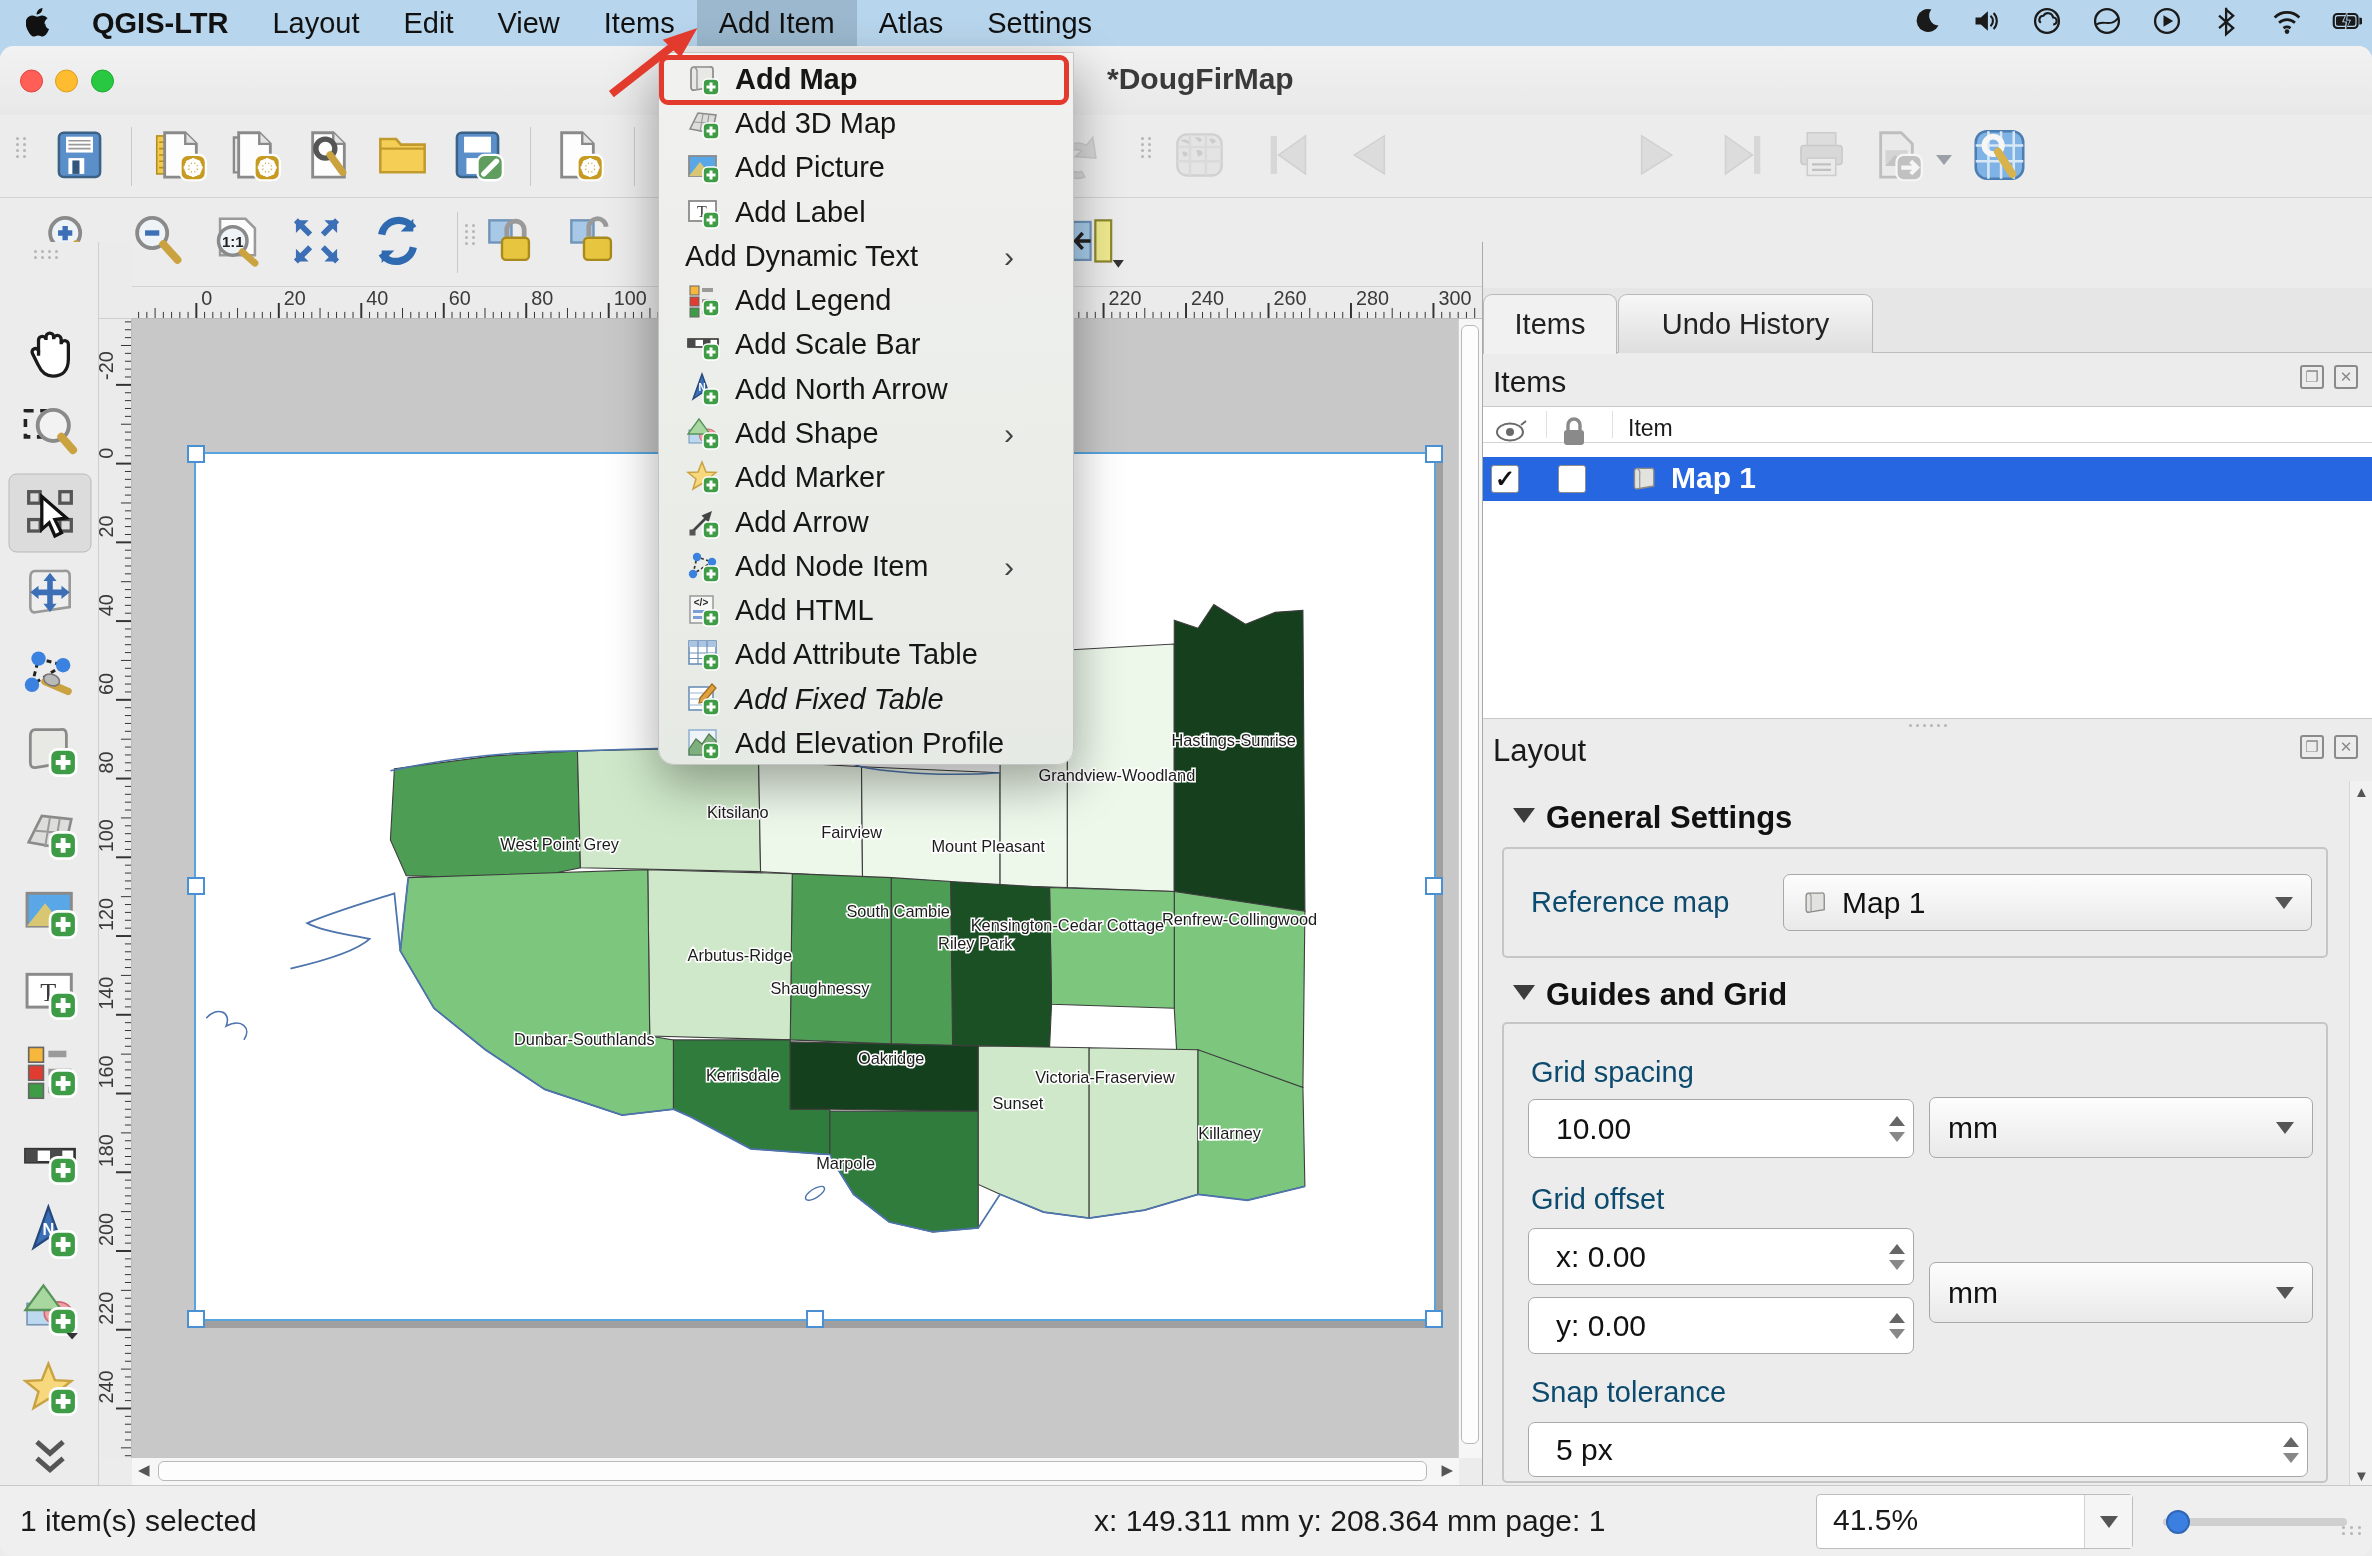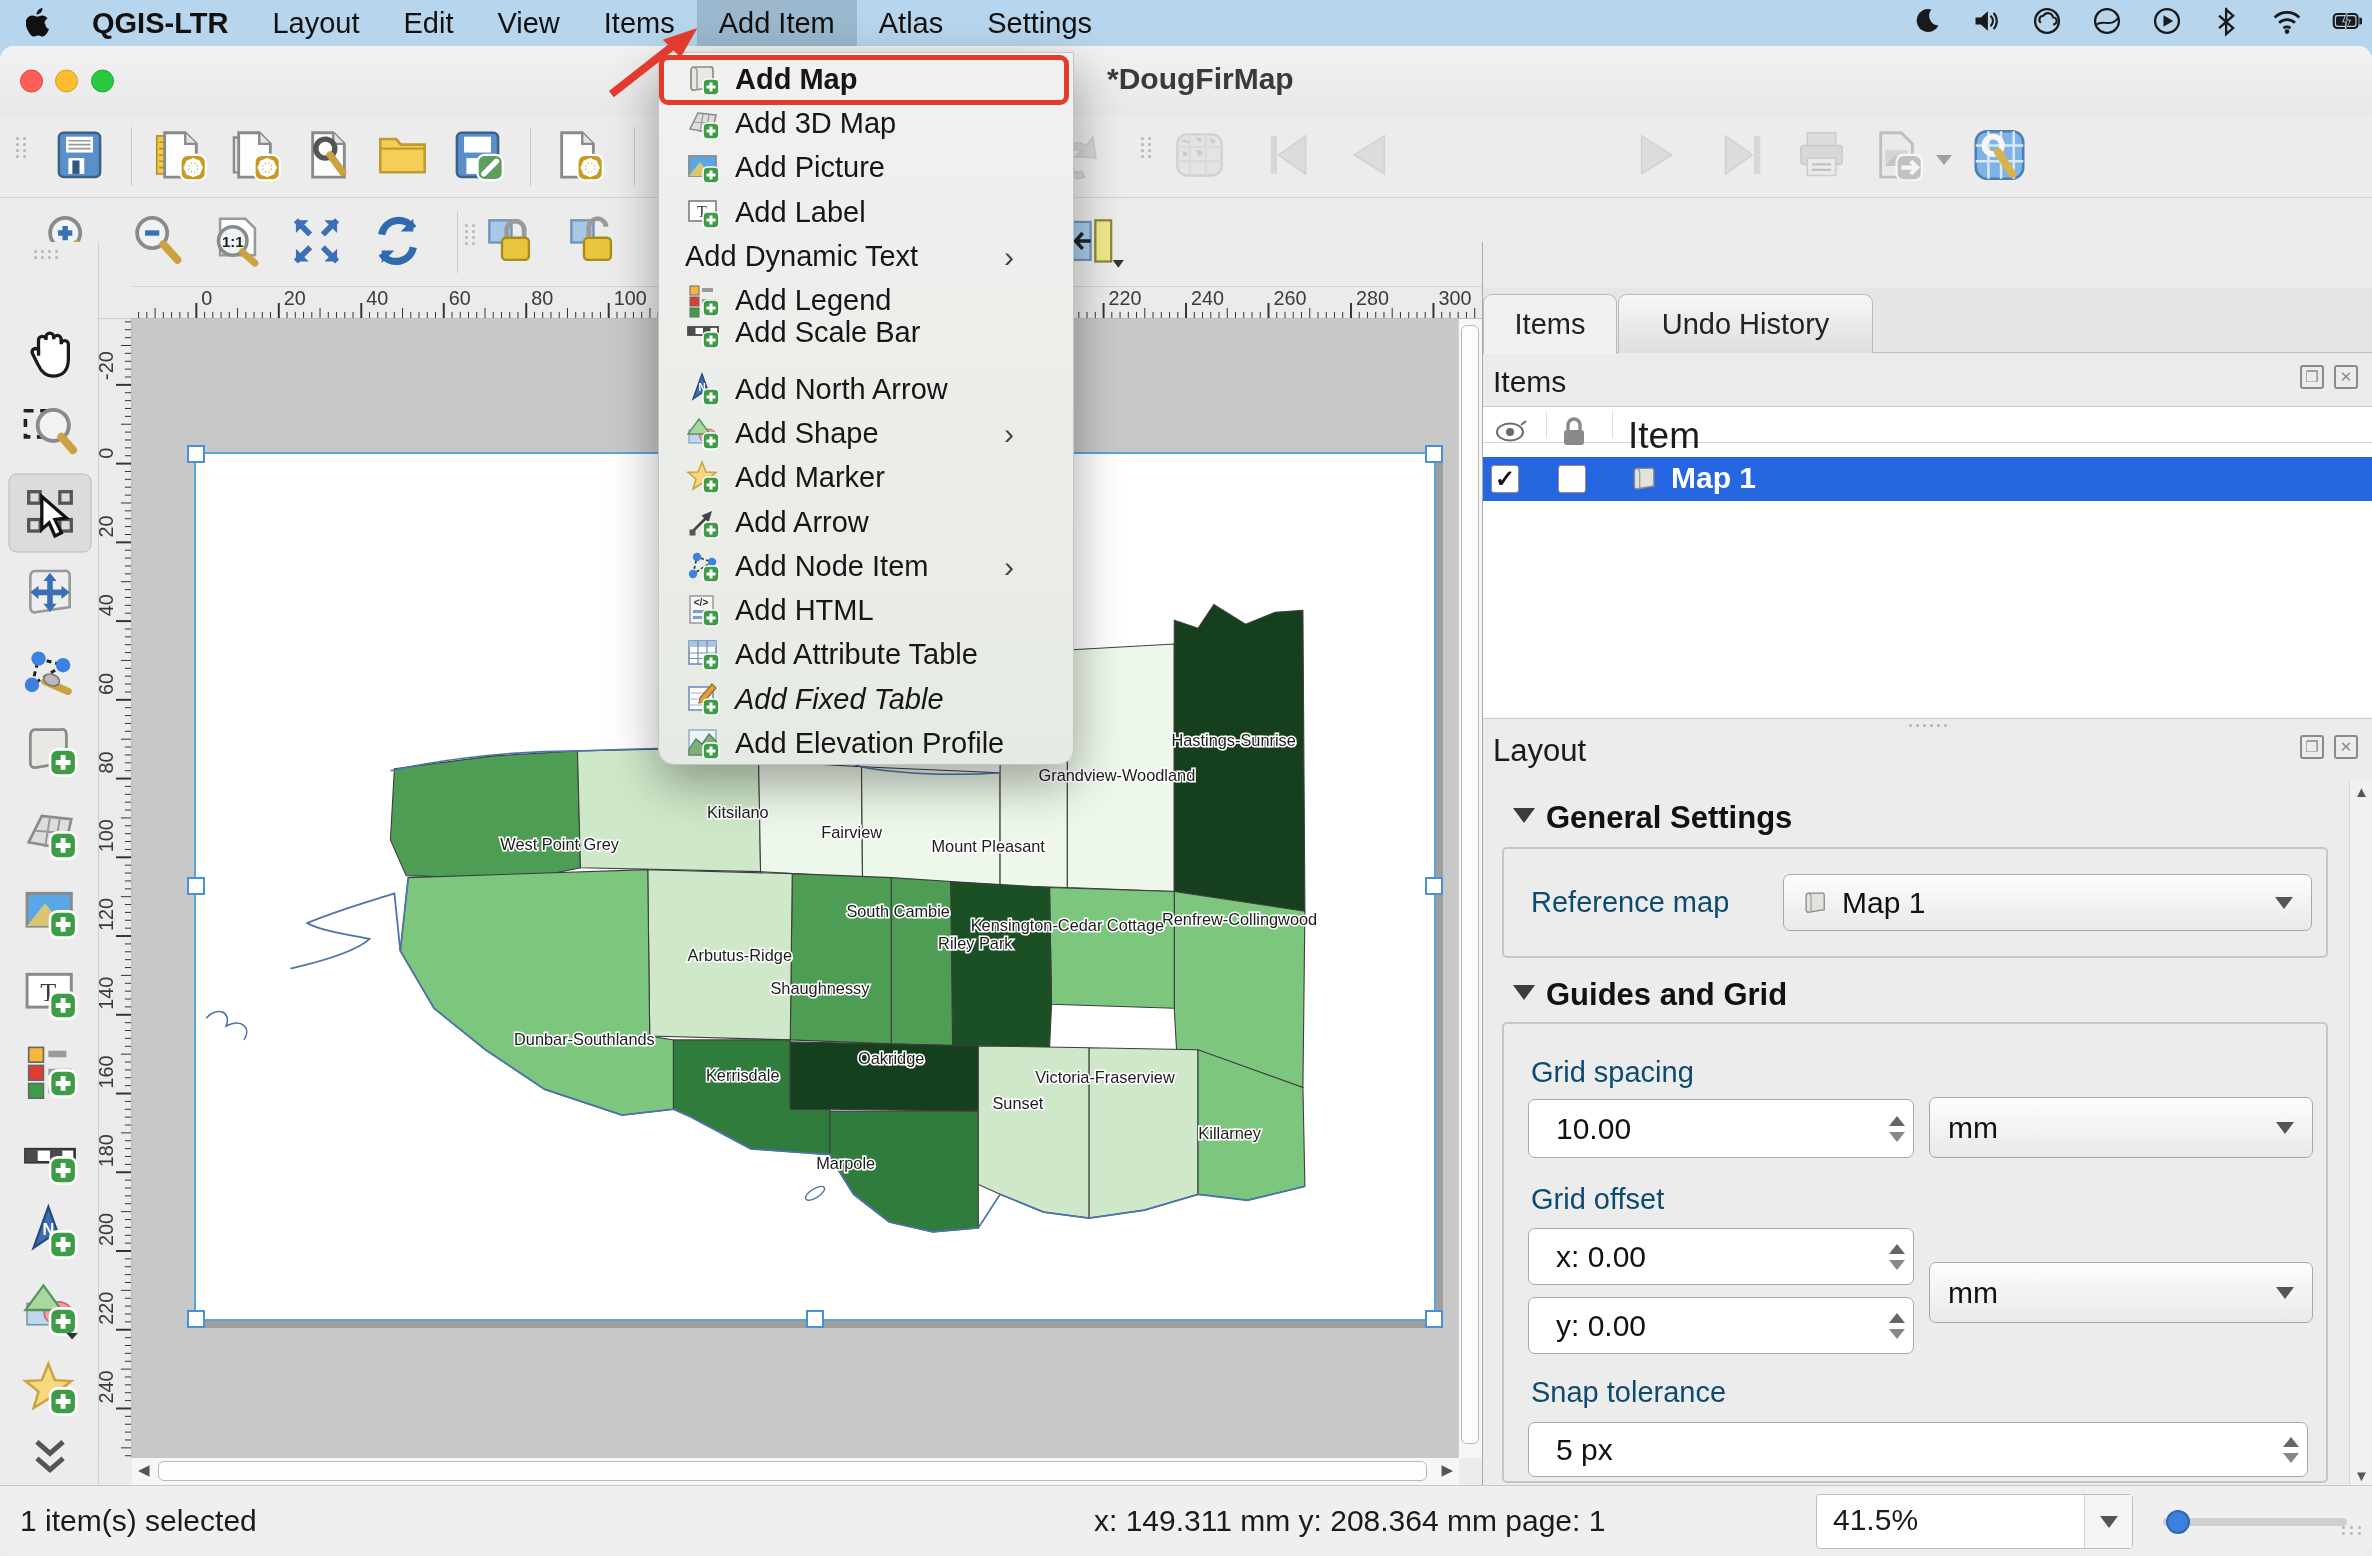--- a/index.html
+++ b/index.html
@@ -51,21 +51,21 @@
 
   
   #rightpanel { left:1482px; top:242px; width:890px; height:1243px; background:#ececec; border-left:1px solid #a9a9a9; }
   .tabbar { position:absolute; left:0; top:46px; width:890px; height:65px; background:#e6e6e6; border-bottom:1px solid #bdbdbd; }
   .tab { position:absolute; top:6px; height:59px; display:flex; align-items:center; justify-content:center; font-size:29px; color:#222; border:1px solid #b9b9b9; border-bottom:none; border-radius:9px 9px 0 0; background:linear-gradient(#f7f7f7,#dedede); }
   .tab.active { background:#f1f1f1; height:60px; }
   .paneltitle { position:absolute; font-size:30px; color:#1a1a1a; }
   .panelbtns { position:absolute; display:flex; gap:10px; color:#777; }
   .pbx { width:24px; height:24px; border:2px solid #8a8a8a; border-radius:3px; display:flex; align-items:center; justify-content:center; font-size:15px; color:#8a8a8a; }
   #itemstable { position:absolute; left:0; top:164px; width:890px; height:313px; background:#fff; border-top:1px solid #c9c9c9; border-bottom:1px solid #c9c9c9; }
-  #itemshead { position:absolute; left:0; top:0; width:890px; height:36px; border-bottom:1px solid #d4d4d4; font-size:37px; color:#1a1a1a;text-align:center; }
+  #itemshead { position:absolute; left:0; top:0; width:890px; height:36px; border-bottom:1px solid #d4d4d4; font-size:23px; color:#1a1a1a;text-align:center; }
   #itemsrow { position:absolute; left:0; top:50px; width:890px; height:44px; background:#2666e0; color:#fff; font-size:30px; font-weight:bold; }
   .cb { position:absolute; width:28px; height:28px; background:#fff; border:1px solid #8e8e8e; border-radius:3px; top:8px; display:flex; align-items:center; justify-content:center; font-size:24px; color:#111; font-weight:bold; }
   .colsep { position:absolute; top:4px; bottom:4px; width:1px; background:#e0e0e0; }
 
   .sechdr { position:absolute; font-size:31px; font-weight:bold; color:#111; }
   .tri { position:absolute; width:0; height:0; border-left:11px solid transparent; border-right:11px solid transparent; border-top:15px solid #3c3c3c; }
   .groupbox { position:absolute; border:2px solid #c6c6c6; border-radius:5px; }
   .flabel { position:absolute; font-size:29px; color:#0c4a6e;text-align:center; }
   .field { position:absolute; background:#fff; border:1px solid #a8a8a8; border-radius:7px; font-size:30px; color:#111; display:flex; align-items:center; }
   .field .tx { padding-left:27px; flex:1; }
@@ -1164,21 +1164,21 @@
             <rect x="16" y="5" width="11" height="4" fill="#9a9a9a"></rect>
             <rect x="16" y="16" width="14" height="4" fill="#9a9a9a"></rect>
             <rect x="16" y="27" width="8" height="4" fill="#9a9a9a"></rect>
             <g>
               <rect x="17" y="17" width="16" height="16" rx="4.5" fill="#3f9c46" stroke="#fff" stroke-width="1.6"></rect>
               <path d="M25 20.5v9M20.5 25h9" stroke="#fff" stroke-width="3"></path>
             </g>
           </svg></span>
         <span class="lb">Add Legend</span>
       </div>
-      <div class="mi" style="top: 257px;">
+      <div class="mi" style="top: 269px;">
         <span class="ic"><svg width="36" height="36" viewBox="0 0 34 36">
             <rect x="2" y="12" width="30" height="8" fill="#fff" stroke="#333" stroke-width="1.6"></rect>
             <rect x="2" y="12" width="7.5" height="8" fill="#4a4a4a"></rect>
             <rect x="17" y="12" width="7.5" height="8" fill="#4a4a4a"></rect>
             <g>
               <rect x="17" y="17" width="16" height="16" rx="4.5" fill="#3f9c46" stroke="#fff" stroke-width="1.6"></rect>
               <path d="M25 20.5v9M20.5 25h9" stroke="#fff" stroke-width="3"></path>
             </g>
           </svg></span>
         <span class="lb">Add Scale Bar</span>

